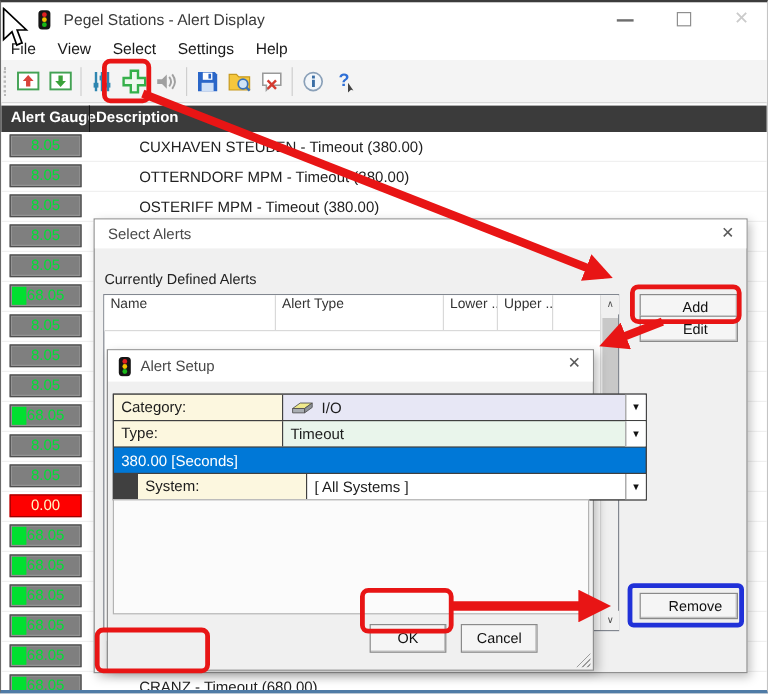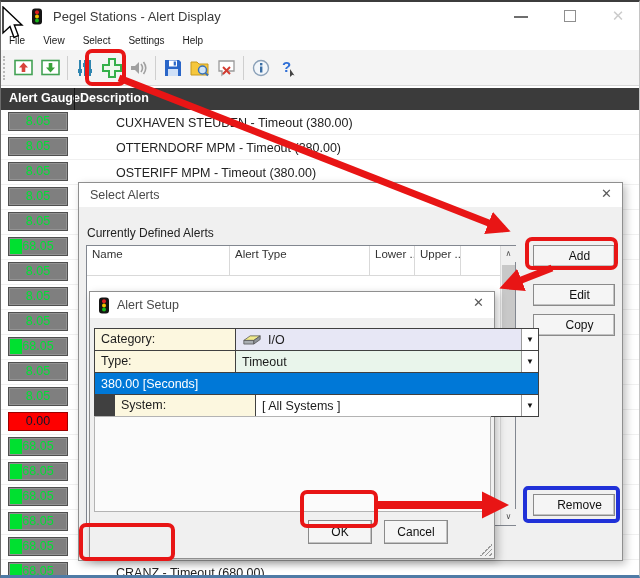--- a/index.html
+++ b/index.html
@@ -13,41 +13,41 @@
   .app-icon{position:absolute;left:28px;top:6px;}
   .title-text{position:absolute;left:52px;top:7px;font-size:13px;color:#3a3a3a;}
   .ctl{position:absolute;top:0;width:34px;height:28px;text-align:center;}
   .ctl-min{left:503px;} .ctl-max{left:552px;} .ctl-close{left:600px;}
   .min-glyph{position:absolute;left:10px;top:14px;width:14px;height:2px;background:#6e6e6e;}
   .max-glyph{position:absolute;left:11px;top:8px;width:12px;height:12px;border:1px solid #8f8f8f;background:#fff;}
   .close-glyph{font-size:15px;color:#cbcbcb;line-height:28px;}
 
   
   .menubar{position:absolute;left:0;top:30px;width:100%;height:18px;background:#fff;display:flex;align-items:center;}
-  .menu-item{font-size:10px;color:#1a1a1a;padding:0 9px;line-height:18px;}
+  .menu-item{font-size:13px;color:#1a1a1a;padding:0 9px;line-height:18px;}
   .menu-item:first-child{padding-left:8px;}
 
   
   .toolbar{position:absolute;left:0;top:48px;width:100%;height:36px;background:#f4f4f4;border-bottom:1px solid #d8d8d8;display:flex;align-items:center;}
   .grip{width:4px;height:24px;margin:0 3px 0 2px;border-left:2px dotted #b9b9b9;}
   .tbtn{width:27px;height:28px;display:flex;align-items:center;justify-content:center;}
   .tsep{width:1px;height:24px;background:#cfcfcf;margin:0 3px;}
 
   
   .theader{position:absolute;left:0;top:86px;width:100%;height:22px;background:#3b3b3b;color:#fff;font-weight:bold;font-size:12.5px;}
   .th-gauge{position:absolute;left:8px;top:3px;}
   .th-desc{position:absolute;left:79px;top:3px;}
   .th-sep{position:absolute;left:73px;top:0;width:1px;height:22px;background:#787878;border-left:1px solid #141414;}
   .tbody{position:absolute;left:0;top:108px;width:100%;height:467px;background:#fff;}
   .trow{position:relative;height:25px;border-bottom:1px solid #f0f0f0;}
   .gbox{position:absolute;left:7px;top:2px;width:60px;height:19px;background:#7f7f7f;border:1px solid #4f4f4f;box-shadow:inset 0 0 0 1px #939393;
         color:#00e035;font-size:12.5px;text-align:center;line-height:17px;}
   .gfill{position:absolute;left:1px;top:1px;bottom:1px;width:0;background:#00e030;}
   .gtext{position:relative;}
-  .trow[data-state="alarm"] .gbox{background:#fe0000;border-color:#9b0000;color:#0f172a;box-shadow:none;}
+  .trow[data-state="alarm"] .gbox{background:#fe0000;border-color:#9b0000;color:#fef9c3;box-shadow:none;}
   .trow[data-state="fill"] .gfill{width:12px;}
   .dcell{position:absolute;left:86px;top:0;height:25px;display:flex;align-items:center;}
   .io-icon{visibility:hidden;margin-right:7px;}
   .dtext{font-size:12.5px;color:#222;}
 
   
   .dialog{position:absolute;background:#f0f0f0;border:1px solid #8f8f8f;box-shadow:3px 3px 8px rgba(0,0,0,.25);}
   .dlg-title{position:relative;height:24px;background:#fff;}
   .dlg-title-text{position:absolute;left:11px;top:5px;font-size:12.5px;color:#4a4a4a;}
   .dlg-close{position:absolute;right:10px;top:3px;font-size:13px;color:#5a5a5a;}
@@ -59,21 +59,21 @@
   .list-header{display:flex;height:30px;background:#fff;border-bottom:1px solid #d9d9d9;font-size:11.5px;color:#333;}
   .lh-cell{border-right:1px solid #d9d9d9;padding:2px 0 0 5px;overflow:hidden;white-space:nowrap;}
   .lh-name{width:143px;} .lh-type{width:140px;} .lh-lower{width:45px;} .lh-upper{width:46px;} .lh-fill{flex:1;border-right:none;}
   .vscroll{position:absolute;right:0;top:0;bottom:0;width:15px;background:#f0f0f0;border-left:1px solid #dcdcdc;}
   .sc-up,.sc-down{position:absolute;left:0;width:15px;height:16px;background:#f0f0f0;color:#505050;font-size:8px;text-align:center;line-height:16px;}
   .sc-up{top:0;} .sc-down{bottom:0;}
   .sc-thumb{position:absolute;left:1px;top:19px;width:13px;height:150px;background:#c8c8c8;}
   .btn{position:absolute;background:#f5f5f5;border:1px solid #8a8a8a;box-shadow:inset -1px -1px 0 #c2c2c2;
        font-size:12px;color:#111;text-align:center;font-family:"Liberation Sans",sans-serif;}
   .side-btn{left:454px;width:82px;height:22px;line-height:20px;padding-left:11px;}
-  .b-add{top:62px;} .b-edit{top:101px;} .b-copy{top:131px;} .b-remove{top:311px;}
+  .b-add{top:62px;} .b-edit{top:80px;} .b-copy{top:131px;} .b-remove{top:311px;}
   .b-ok-sel{left:10px;top:351px;width:75px;height:22px;line-height:20px;}
   .b-cancel-sel{left:107px;top:351px;width:70px;height:22px;line-height:20px;}
   .b-help-sel{left:201px;top:351px;width:77px;height:22px;line-height:20px;}
 
   
   .dlg-setup{left:88px;top:267px;width:406px;height:268px;}
   .dlg-setup .dlg-title{height:26px;}
   .setup-icon{position:absolute;left:8px;top:5px;}
   .setup-title-text{position:absolute;left:27px;top:6px;font-size:12.5px;color:#4a4a4a;}
   .grid{position:absolute;left:4px;top:36px;width:445px;border:1px solid #404040;background:#404040;}
@@ -488,21 +488,20 @@
       </div>
       <div class="vscroll">
         <span class="sc-up">∧</span>
         <span class="sc-thumb"></span>
         <span class="sc-down">∨</span>
       </div>
     </div>
 
     <span class="btn side-btn b-add">Add</span>
     <span class="btn side-btn b-edit">Edit</span>
-    <span class="btn side-btn b-copy">Copy</span>
     <span class="btn side-btn b-remove">Remove</span>
 
     <span class="btn b-ok-sel">OK</span>
     <span class="btn b-cancel-sel">Cancel</span>
     <span class="btn b-help-sel">Help</span>
   </div>
 
   <div class="dialog dlg-setup z20">
     <div class="dlg-title">
       <span class="setup-icon">

